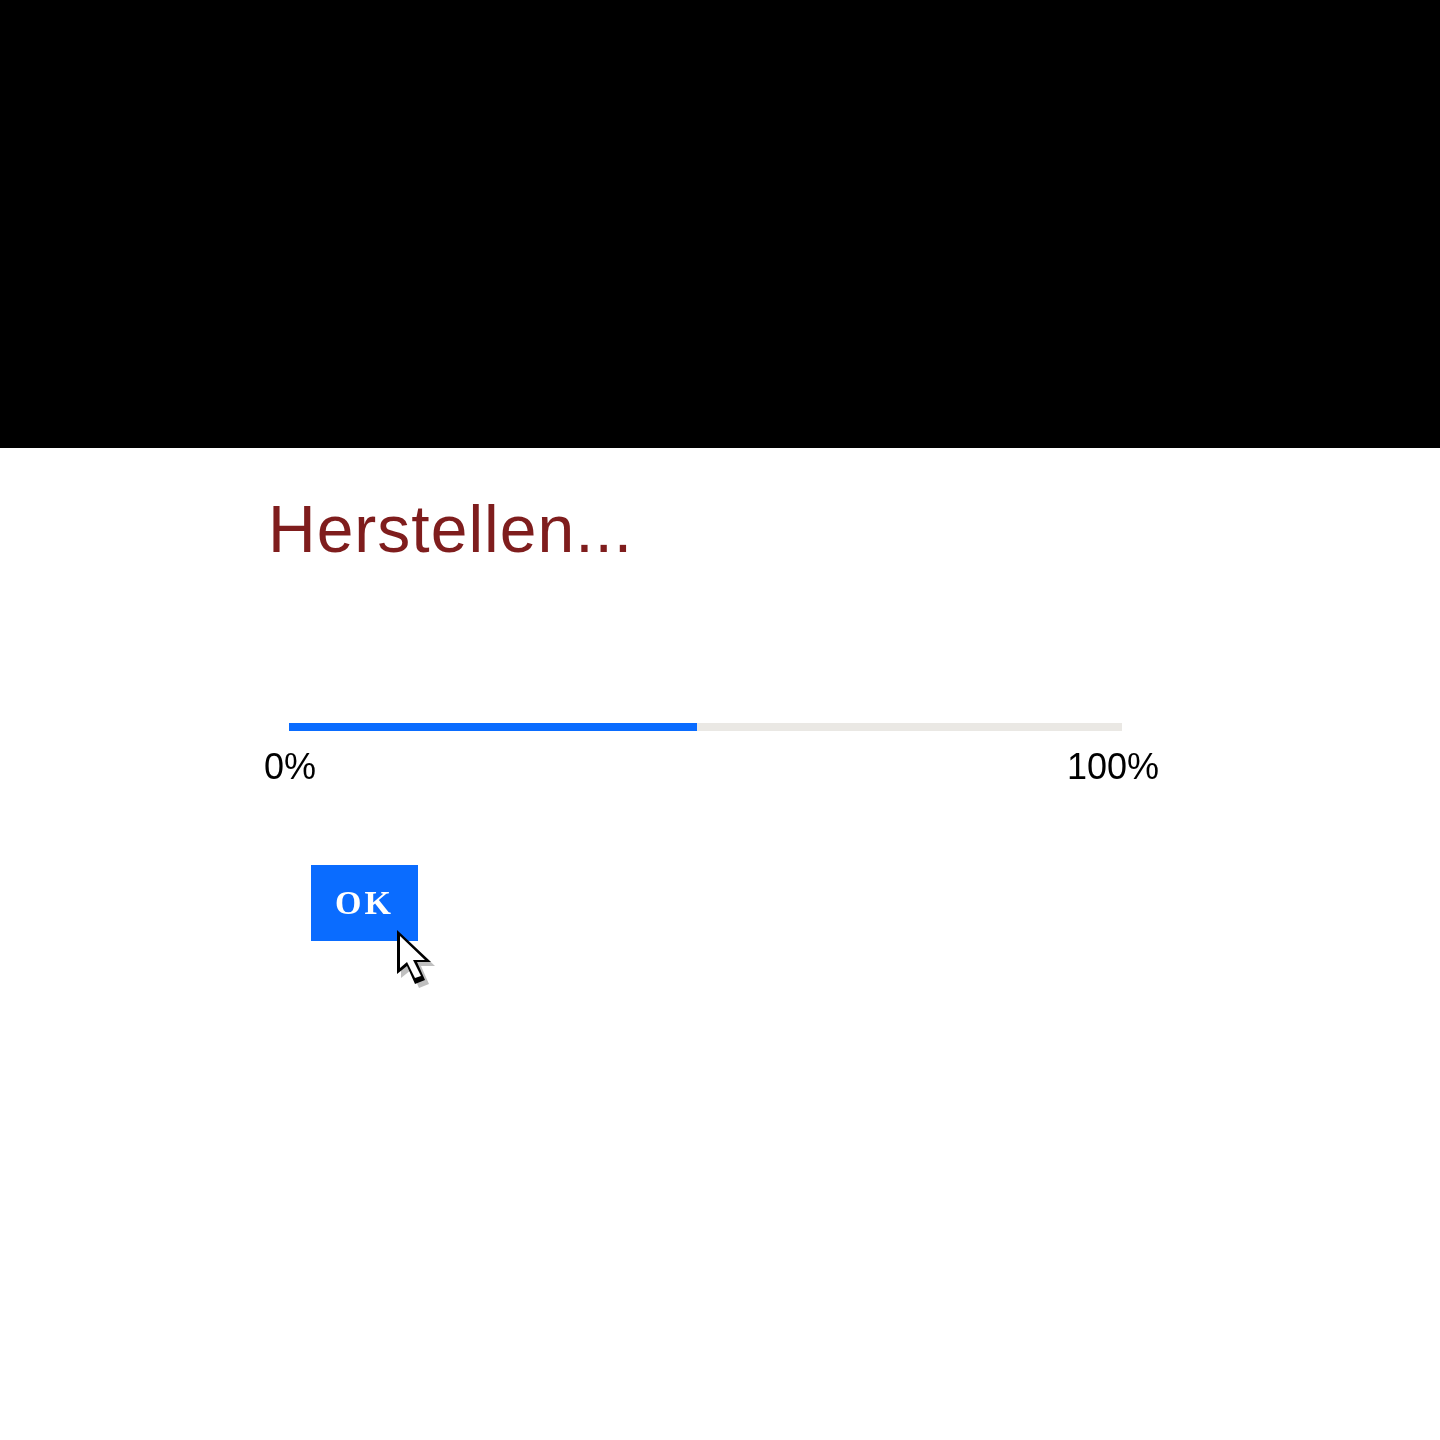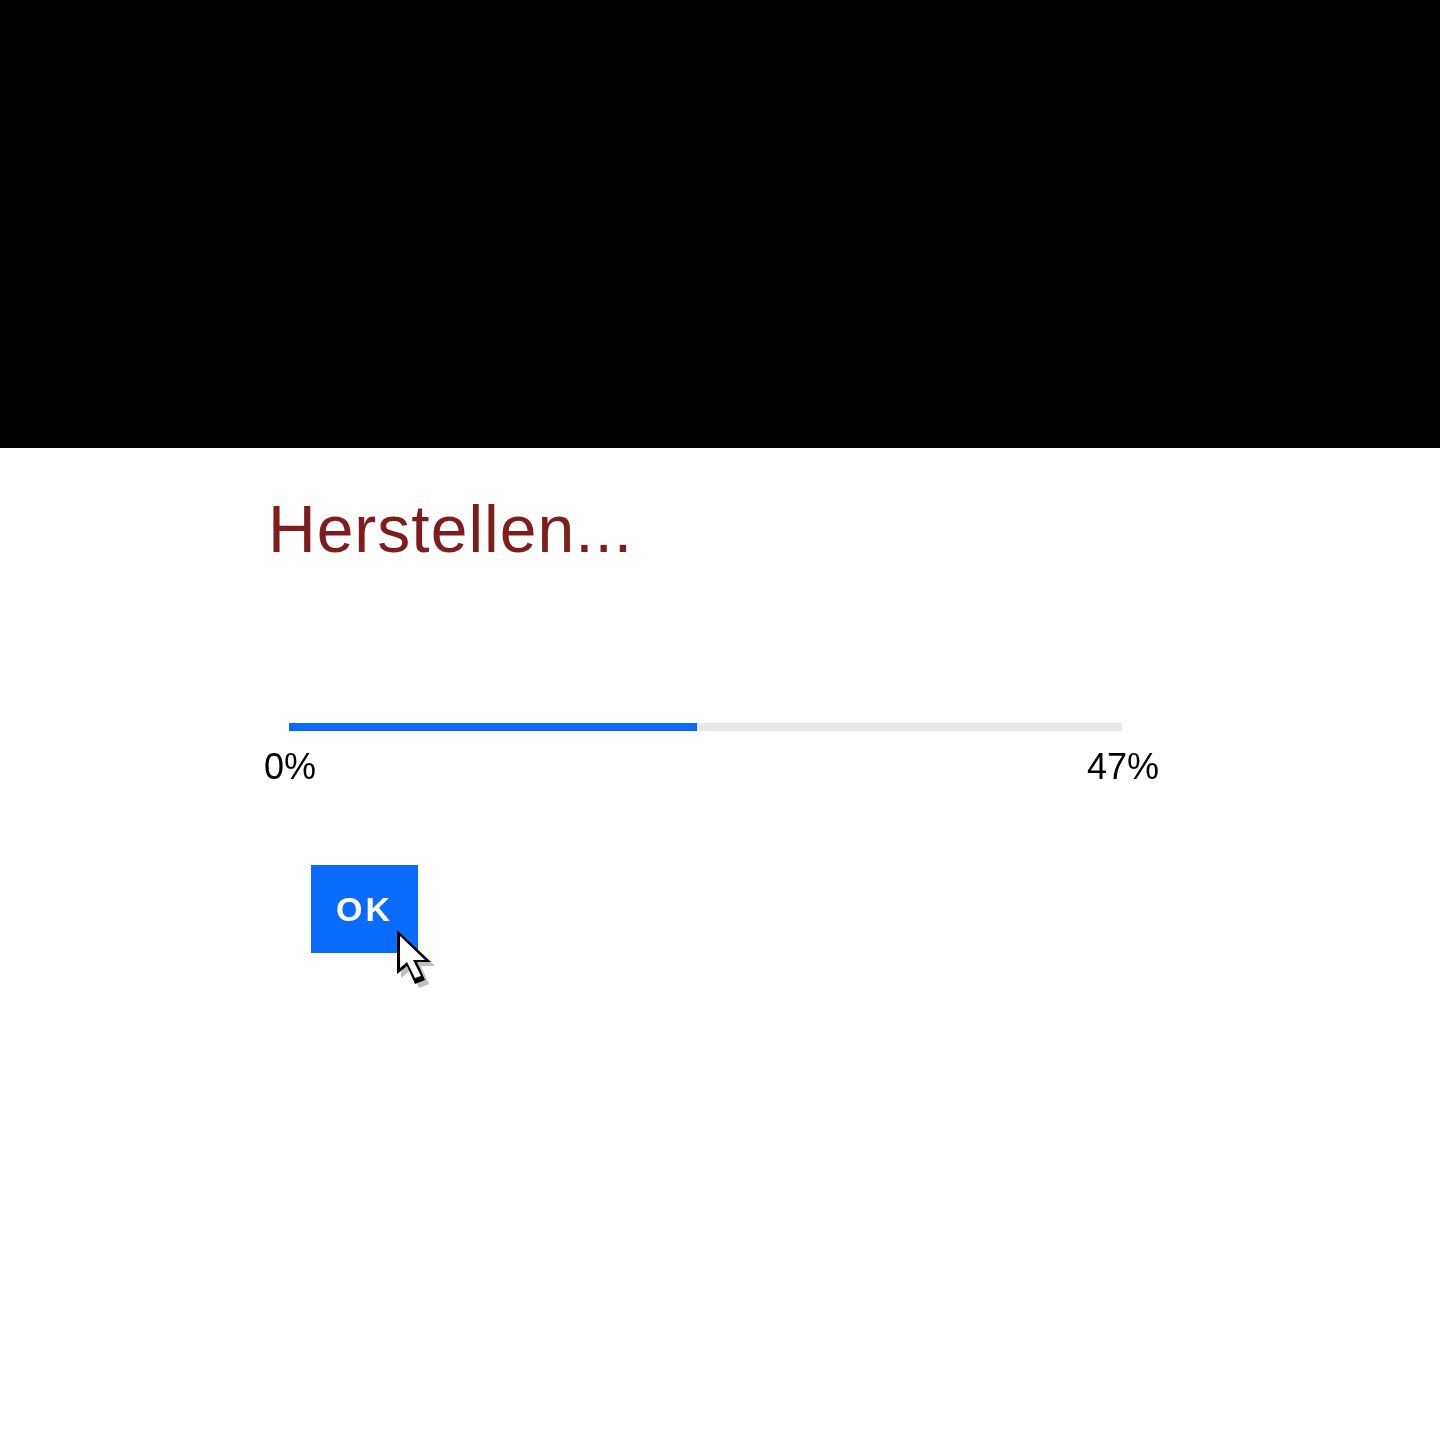--- a/index.html
+++ b/index.html
@@ -56,32 +56,32 @@
     right:281px;
     top:746px;
     font-size:36px;
     color:#000;
   }
   .ok-btn{
     position:absolute;
     left:311px;
     top:865px;
     width:107px;
-    height:88px;
+    height:76px;
     background:#0a6cff;
     color:#ffffff;
     font-size:34px;
     font-weight:600;
     letter-spacing:3px;
     border:none;
     display:flex;
     align-items:center;
     justify-content:center;
     cursor:pointer;
-    font-family:Liberation Sans, sans-serif;
+    font-family:Liberation Serif, serif;
   }
   .cursor{
     position:absolute;
     left:393px;
     top:928px;
     width:44px;
     height:60px;
     pointer-events:none;
   }
 </style>
@@ -89,21 +89,21 @@
 <body>
 
 <div class="top-black"></div>
 
 <div class="title">Herstellen...</div>
 
 <div class="progress-track"></div>
 <div class="progress-fill" id="pfill" style="width: 408.17px;"></div>
 
 <div class="pct-left">0%</div>
-<div class="pct-right">47%</div>
+<div class="pct-right">100%</div>
 
 <button class="ok-btn">OK</button>
 
 <svg class="cursor" viewBox="0 0 44 60">
   <g>
     <polygon points="4,2 4,46 14,38 22,56 32,52 24,34 38,34" fill="#000" opacity="0.25" transform="translate(4,4)"></polygon>
     <polygon points="4,2 4,46 14,38 22,56 32,52 24,34 38,34" fill="#000"></polygon>
     <polygon points="7,8 7,40 14,34 22,50 28,48 20,32 32,32" fill="#fff"></polygon>
   </g>
 </svg>

